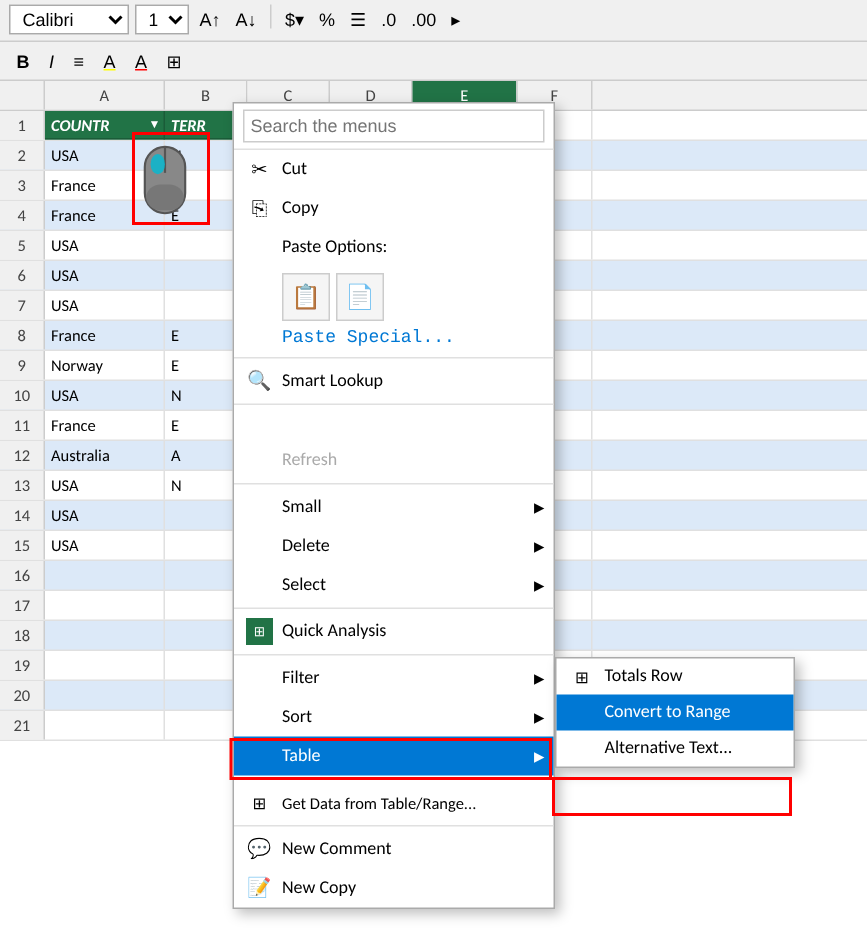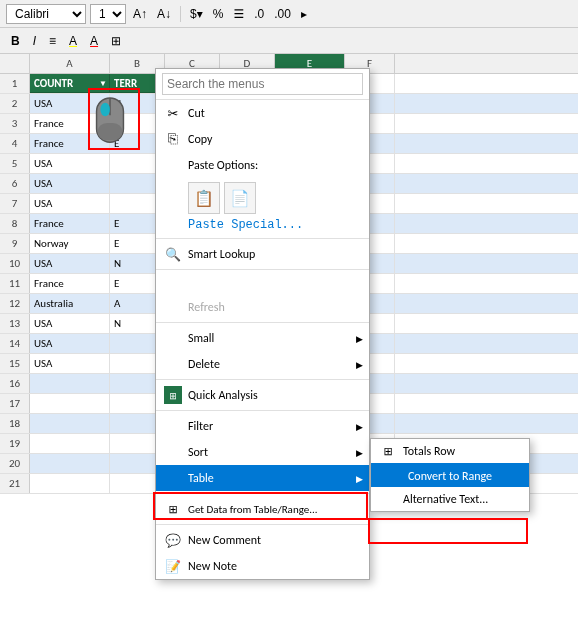--- a/index.html
+++ b/index.html
@@ -12,21 +12,20 @@
       overflow: hidden;
       position: relative;
     }
 
     
     .toolbar {
       background: #f0f0f0;
       border-bottom: 1px solid #ccc;
       padding: 3px 6px;
       display: flex;
-      align-items: center;
       gap: 4px;
       height: 28px;
     }
     .font-select {
       border: 1px solid #aaa;
       background: white;
       padding: 1px 4px;
       font-size: 12px;
       height: 20px;
       width: 80px;
@@ -125,20 +124,21 @@
       overflow: hidden;
       white-space: nowrap;
     }
     .cell.header-cell {
       background: #217346;
       color: white;
       font-weight: bold;
       border-right: 1px solid #1a5c38;
       border-bottom: 1px solid #1a5c38;
       position: relative;
+      font-style: italic;
     }
     .cell.header-cell::after {
       content: '▼';
       position: absolute;
       right: 2px;
       font-size: 8px;
     }
     .col-a { width: 80px; min-width: 80px; }
     .col-b { width: 55px; min-width: 55px; }
     .col-c { width: 55px; min-width: 55px; }
@@ -589,20 +589,24 @@
   <div class="menu-item has-submenu">
     <span class="menu-icon"></span>
     <span>Small</span>
   </div>
 
   <div class="menu-item has-submenu">
     <span class="menu-icon"></span>
     <span>Delete</span>
   </div>
 
+  <div class="menu-item has-submenu">
+    <span class="menu-icon"></span>
+    <span>Select</span>
+  </div>
 
 
   <div class="menu-separator"></div>
 
   <div class="menu-item">
     <span class="menu-icon quick-analysis-icon">⊞</span>
     <span>Quick Analysis</span>
   </div>
 
   <div class="menu-separator"></div>
@@ -631,30 +635,30 @@
 
   <div class="menu-separator"></div>
 
   <div class="menu-item">
     <span class="menu-icon">💬</span>
     <span>New Comment</span>
   </div>
 
   <div class="menu-item">
     <span class="menu-icon">📝</span>
-    <span>New Note</span>
+    <span>New Copy</span>
   </div>
 </div>
 
 <div class="submenu">
   <div class="menu-item">
     <span class="menu-icon" style="font-size:11px;">⊞</span>
     <span>Totals Row</span>
   </div>
-  <div class="menu-item" style="background:#0078d4; color:white;flex-direction:column;">
+  <div class="menu-item" style="background:#0078d4; color:white;">
     <span class="menu-icon"></span>
     <span>Convert to Range</span>
   </div>
   <div class="menu-item">
     <span class="menu-icon"></span>
     <span>Alternative Text...</span>
   </div>
 </div>
 
 <div class="table-red-border"></div>

